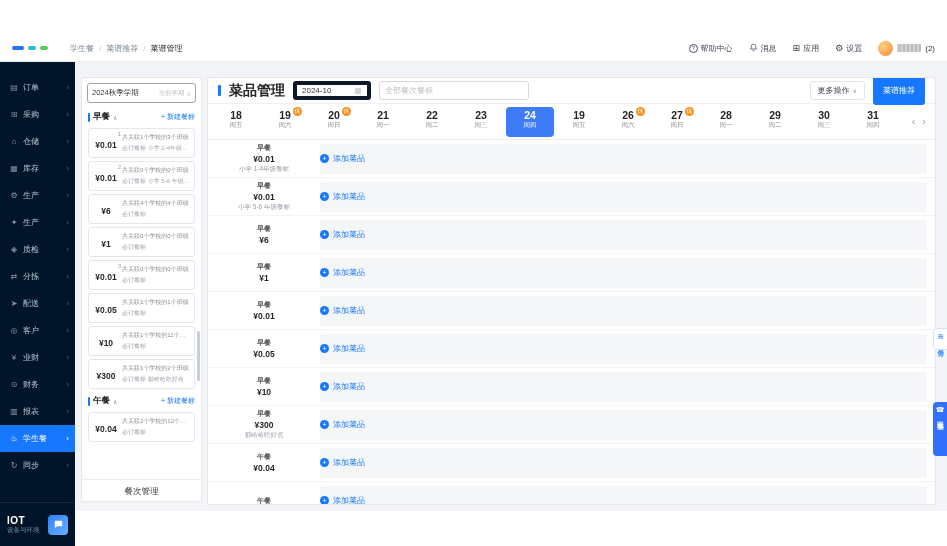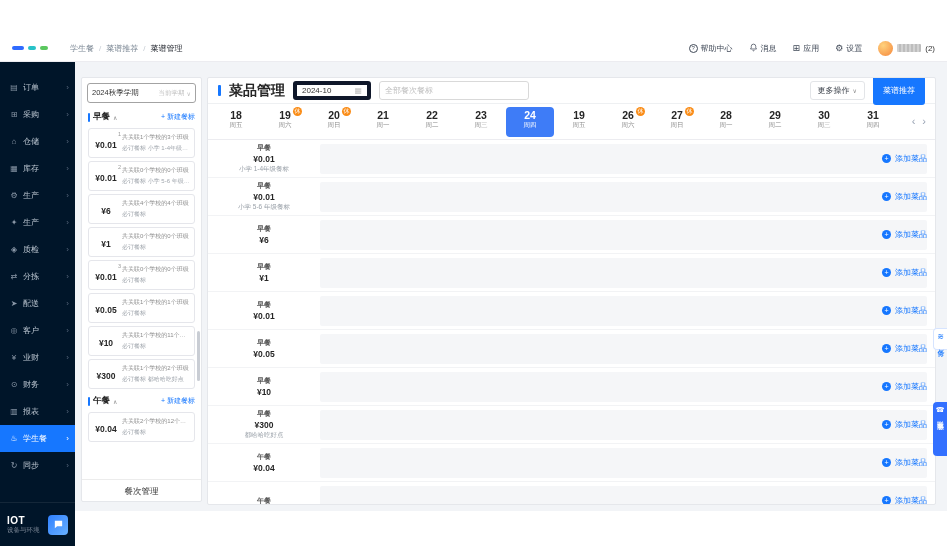--- a/index.html
+++ b/index.html
@@ -140,21 +140,21 @@
     border-bottom: 1px solid #f2f3f5; }
   .mr-left { width: 112px; height: 100%; display: flex; flex-direction: column;
     align-items: center; justify-content: center; gap: 1px; }
   .mr-meal { font-size: 7px; color: #595959; font-weight: bold; }
   .mr-price { font-size: 8.5px; color: #262626; font-weight: bold; }
   .mr-price:empty { display: none; }
   .mr-desc { font-size: 6.5px; color: #9aa1a9; max-width: 104px;
     white-space: nowrap; overflow: hidden; text-overflow: ellipsis; }
   .mr-desc:empty { display: none; }
   .mr-bar { flex: 1; height: 30px; margin-right: 8px; background: #f5f6f8;
-    border-radius: 2px; display: flex; align-items: center; justify-content: flex-end; }
+    border-radius: 2px; display: flex; align-items: center; justify-content: flex-start; }
   .add-link { display: flex; align-items: center; gap: 4px; cursor: pointer; }
   .plus { width: 9px; height: 9px; border-radius: 50%; background: #1677ff;
     color: #fff; font-size: 7px; line-height: 9px; text-align: center; }
   .add-label { font-size: 8px; color: #1677ff; }
 
   
   .floater { position: absolute; right: 0; z-index: 40;
     display: flex; flex-direction: column; align-items: center; cursor: pointer; }
   .f1 { top: 328px; width: 14px; padding: 4px 0; background: #fff;
     border: 1px solid #d6e4ff; border-right: none; border-radius: 4px 0 0 4px; gap: 2px; }

